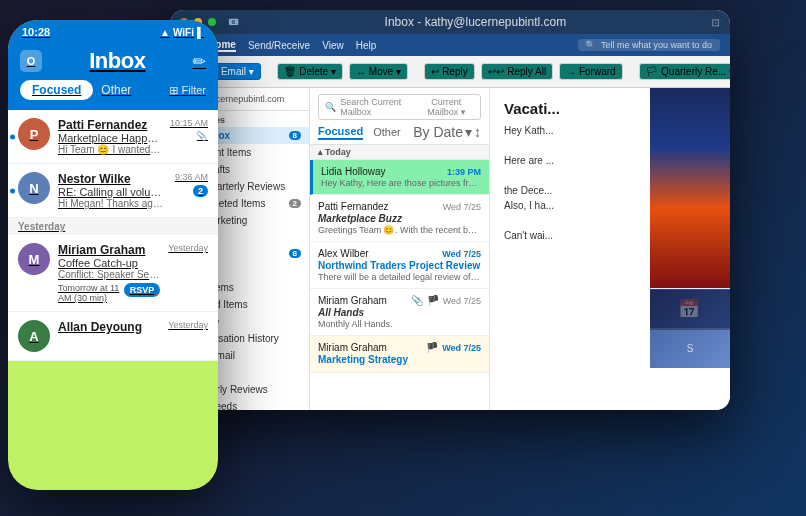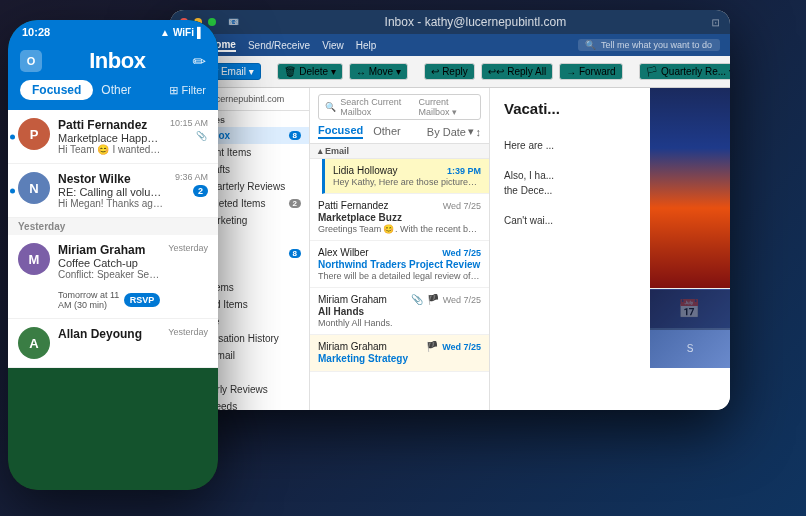--- a/index.html
+++ b/index.html
@@ -24,23 +24,24 @@
       height: 470px;
       background: #1a1a1a;
       border-radius: 30px;
       box-shadow: 0 20px 60px rgba(0,0,0,0.6);
       overflow: hidden;
       z-index: 10;
     }
     .phone-screen {
       position: absolute;
       top: 0; left: 0; right: 0; bottom: 0;
-      background: #14532d;
+      background: #bef264;
       border-radius: 28px;
       overflow: hidden;
+      text-decoration: underline;
     }
     .phone-status-bar {
       background: #0078d4;
       color: #fff;
       display: flex;
       justify-content: space-between;
       align-items: center;
       padding: 6px 14px 4px;
       font-size: 11px;
       font-weight: 600;
@@ -381,61 +382,60 @@
       padding-bottom: 1px;
       cursor: pointer;
     }
     .email-list-tab.inactive {
       color: #666;
       border-bottom: none;
       font-weight: 400;
     }
     .email-list-sort {
       margin-left: auto;
-      font-size: 11px;
+      font-size: 14px;
       color: #666;
-      display: flex; align-items: center; gap: 2px;
+      display: flex; align-items: flex-start; gap: 2px;
     }
     .email-date-sep {
       background: #f5f5f5;
       padding: 2px 8px;
       font-size: 9px;
       color: #555;
       font-weight: 600;
       border-bottom: 1px solid #e8e8e8;
     }
     .email-item {
       padding: 6px 8px;
       border-bottom: 1px solid #f0f0f0;
       cursor: pointer;
       position: relative;
     }
     .email-item.selected {
-      background: #fef9c3;
+      background: #86efac;
       border-left: 3px solid #0078d4;
-      margin-left: 12px;
     }
     .email-item-header {
       display: flex;
       justify-content: space-between;
       align-items: center;
       margin-bottom: 1px;
     }
     .email-item-sender { font-size: 10px; color: #1a1a1a; }
     .email-item-time { font-size: 9px; color: #0078d4; font-weight: 600; }
     .email-item-subject {
       font-size: 10px;
       font-weight: 600;
       color: #0078d4;
       white-space: nowrap;
       overflow: hidden;
       text-overflow: ellipsis;
       margin-bottom: 1px;
     }
-    .email-item-subject.black { color: #333; }
+    .email-item-subject.black { color: #333; font-style: italic; }
     .email-item-preview {
       font-size: 9px;
       color: #666;
       white-space: nowrap;
       overflow: hidden;
       text-overflow: ellipsis;
     }
     .email-item-date { font-size: 9px; color: #888; }
     .email-flag { font-size: 10px; color: #d0a000; }
     .email-attach { font-size: 10px; color: #888; }
@@ -530,21 +530,21 @@
       </div>
 
       <div class="phone-date-sep">Yesterday</div>
 
       <div class="phone-email-item">
         <div class="phone-avatar" style="background:#7b5ea7;">M</div>
         <div class="phone-email-body">
           <div class="phone-email-sender">Miriam Graham</div>
           <div class="phone-email-subject">Coffee Catch-up</div>
           <div class="phone-email-preview">Conflict: Speaker Series: Women in ...</div>
-          <div style="display:flex;align-items:center;justify-content:space-between;margin-top:10px;">
+          <div style="display:flex;align-items:flex-start;justify-content:space-between;margin-top:3px;">
             <span style="font-size:9px;color:#555;">Tomorrow at 11 AM (30 min)</span>
             <span class="phone-rsvp">RSVP</span>
           </div>
         </div>
         <div class="phone-email-meta">
           <span>Yesterday</span>
         </div>
       </div>
 
       <div class="phone-email-item">
@@ -666,35 +666,35 @@
           <span>RSS Feeds</span>
         </div>
 
       </div>
 
       <div class="outlook-email-list">
         <div class="email-list-header">
           <div class="email-list-search">
             <span>🔍</span>
             <span>Search Current Mailbox</span>
-            <span style="margin-left:auto;font-size:9px;color:#888;">Current Mailbox ▾</span>
+            <span style="margin-left:auto;font-size:9px;color:#888;text-align:center;">Current Mailbox ▾</span>
           </div>
           <div class="email-list-tabs">
             <span class="email-list-tab">Focused</span>
             <span class="email-list-tab inactive">Other</span>
             <div class="email-list-sort">
               <span>By Date</span>
               <span>▾</span>
               <span>↕</span>
             </div>
           </div>
         </div>
 
 
-        <div class="email-date-sep">▴ Email</div>
+        <div class="email-date-sep">▴ Today</div>
 
         <div class="email-item selected">
           <div class="email-item-header">
             <span class="email-item-sender">Lidia Holloway</span>
             <span class="email-item-time">1:39 PM</span>
           </div>
           <div class="email-item-preview">Hey Kathy, Here are those pictures from our trip to Seattle you asked for.</div>
         </div>
 
 
@@ -740,25 +740,26 @@
           <div class="email-item-subject">Marketing Strategy</div>
 
         </div>
 
       </div>
 
       <div class="outlook-reading-pane" style="position:relative;overflow:hidden;">
         <div class="reading-pane-content">
           <div class="vacation-title">Vacati...</div>
           <div class="reading-body-text">
+            <div>Hey Kath...</div>
             <div>&nbsp;</div>
             <div>Here are ...</div>
             <div>&nbsp;</div>
+            <div>the Dece...</div>
             <div>Also, I ha...</div>
-            <div>the Dece...</div>
             <div>&nbsp;</div>
             <div>Can't wai...</div>
             <div>&nbsp;</div>
           </div>
         </div>
 
         <div style="position:absolute;right:0;top:0;width:80px;bottom:0;overflow:hidden;">
           <div style="width:80px;height:200px;background:linear-gradient(180deg,#1a2a5e 0%,#1e3a8a 30%,#e85010 60%,#b03010 80%,#801010 100%);">
             <div style="position:absolute;bottom:80px;left:0;right:0;height:40px;background:rgba(0,0,0,0.3);"></div>
           </div>

